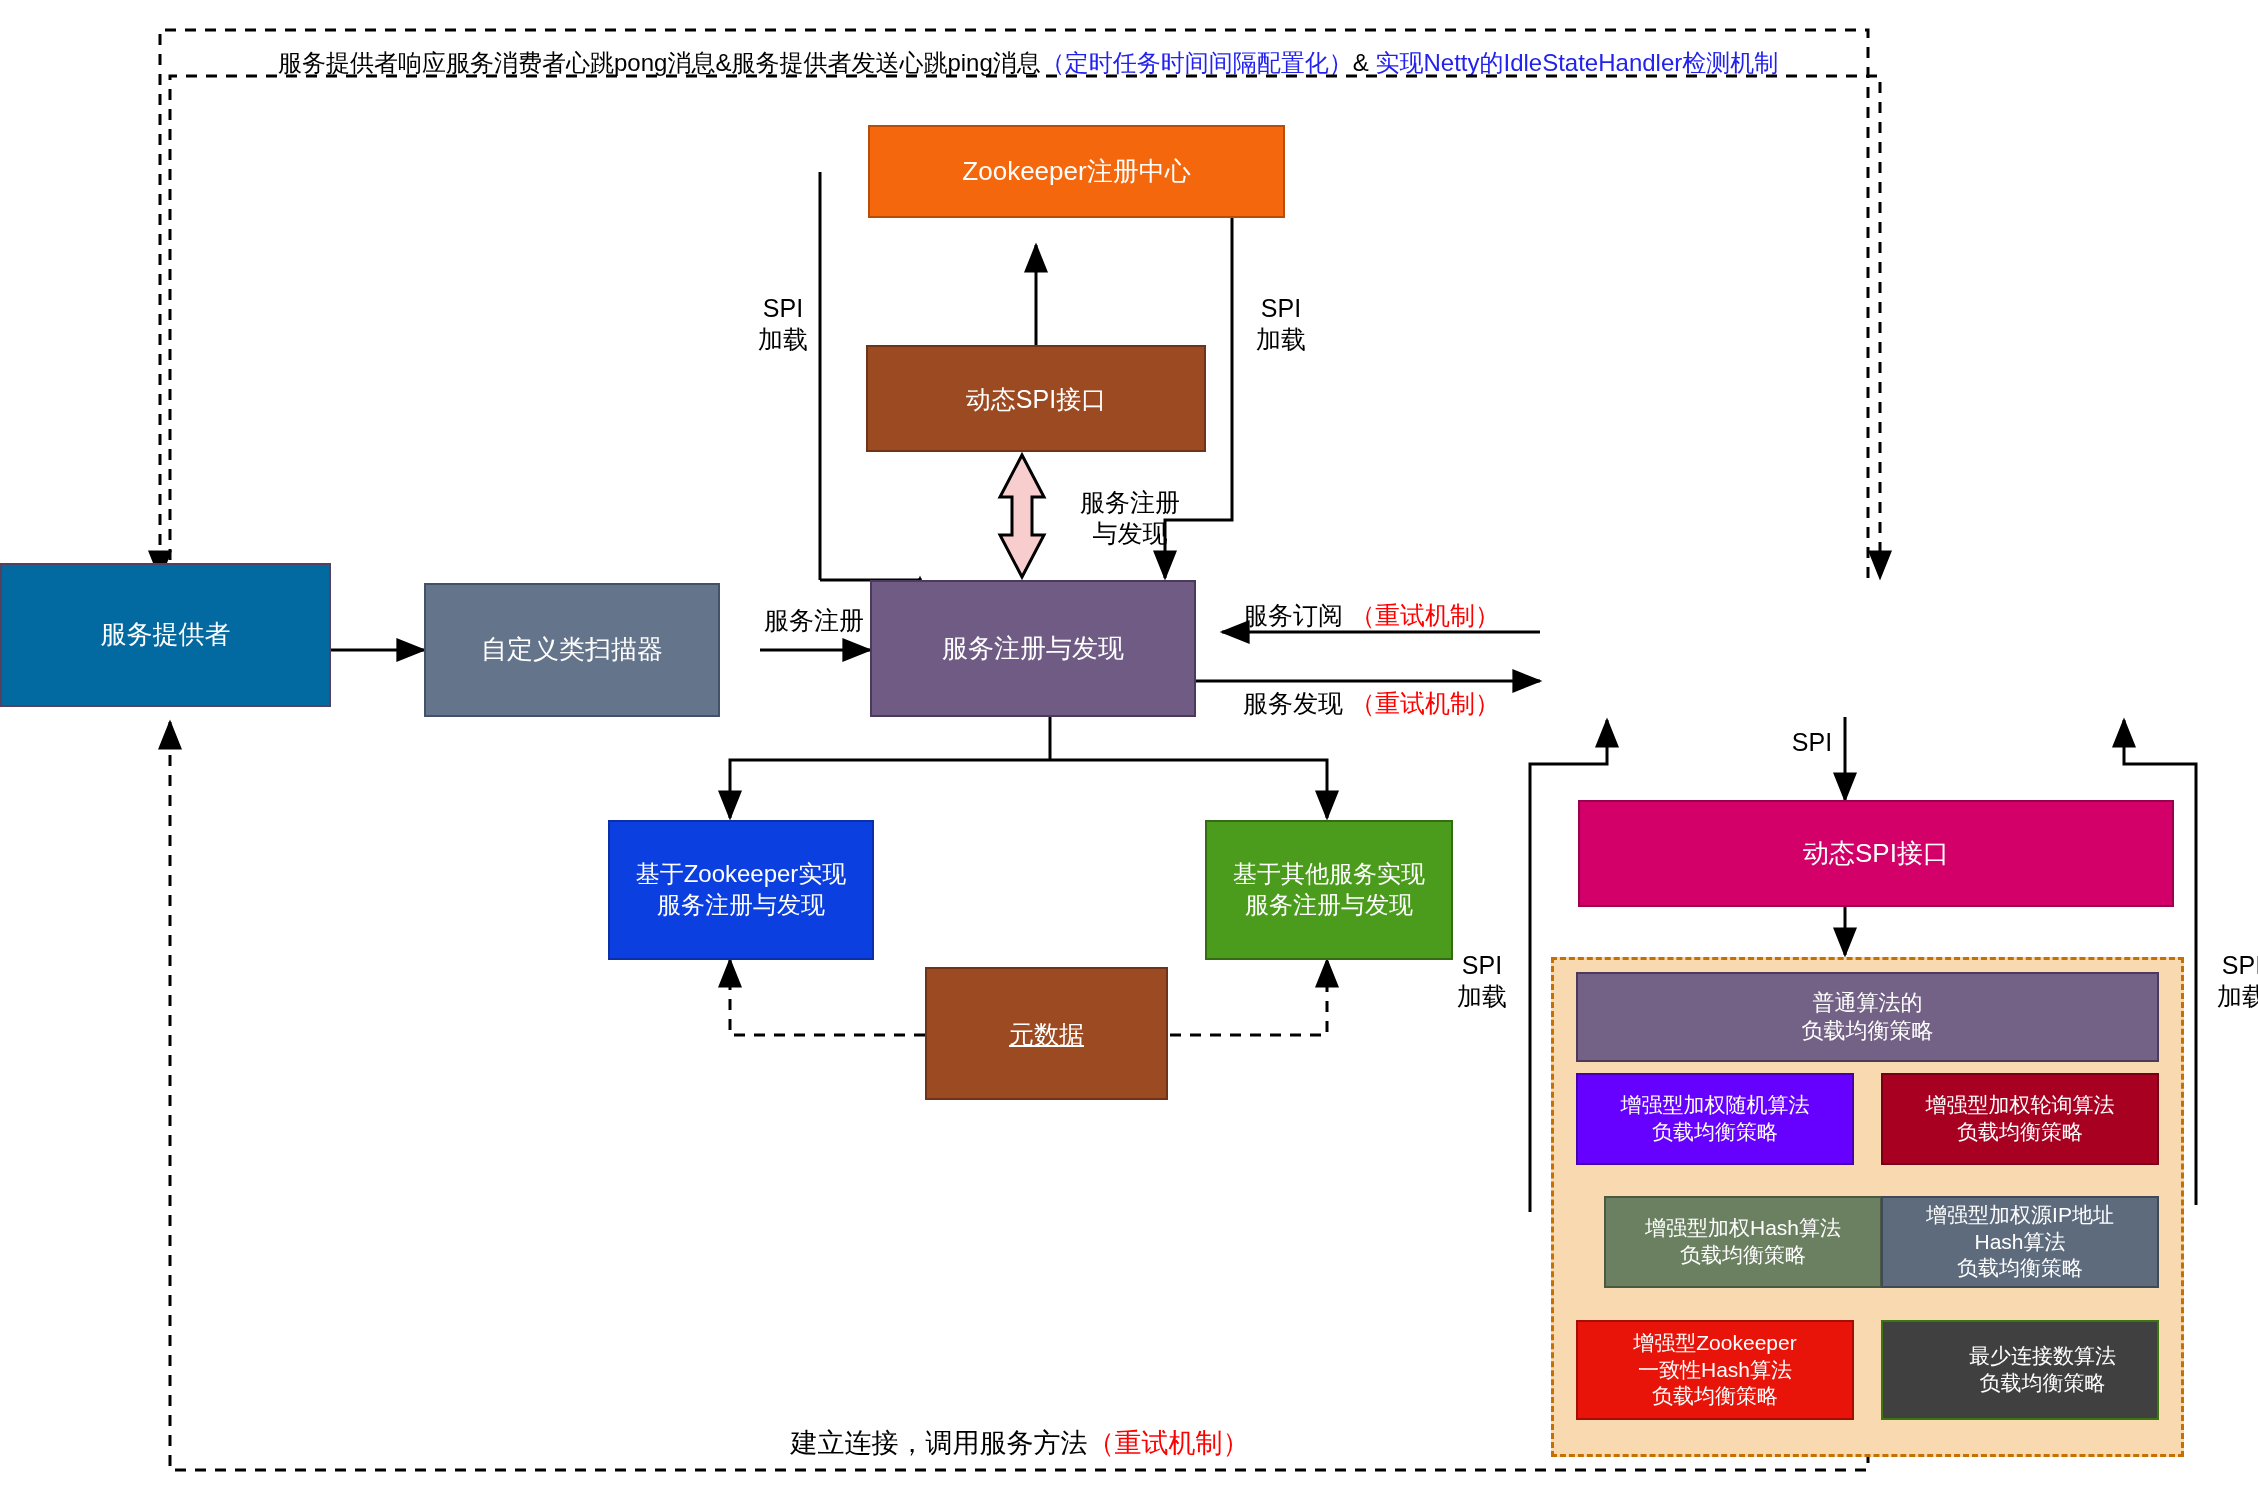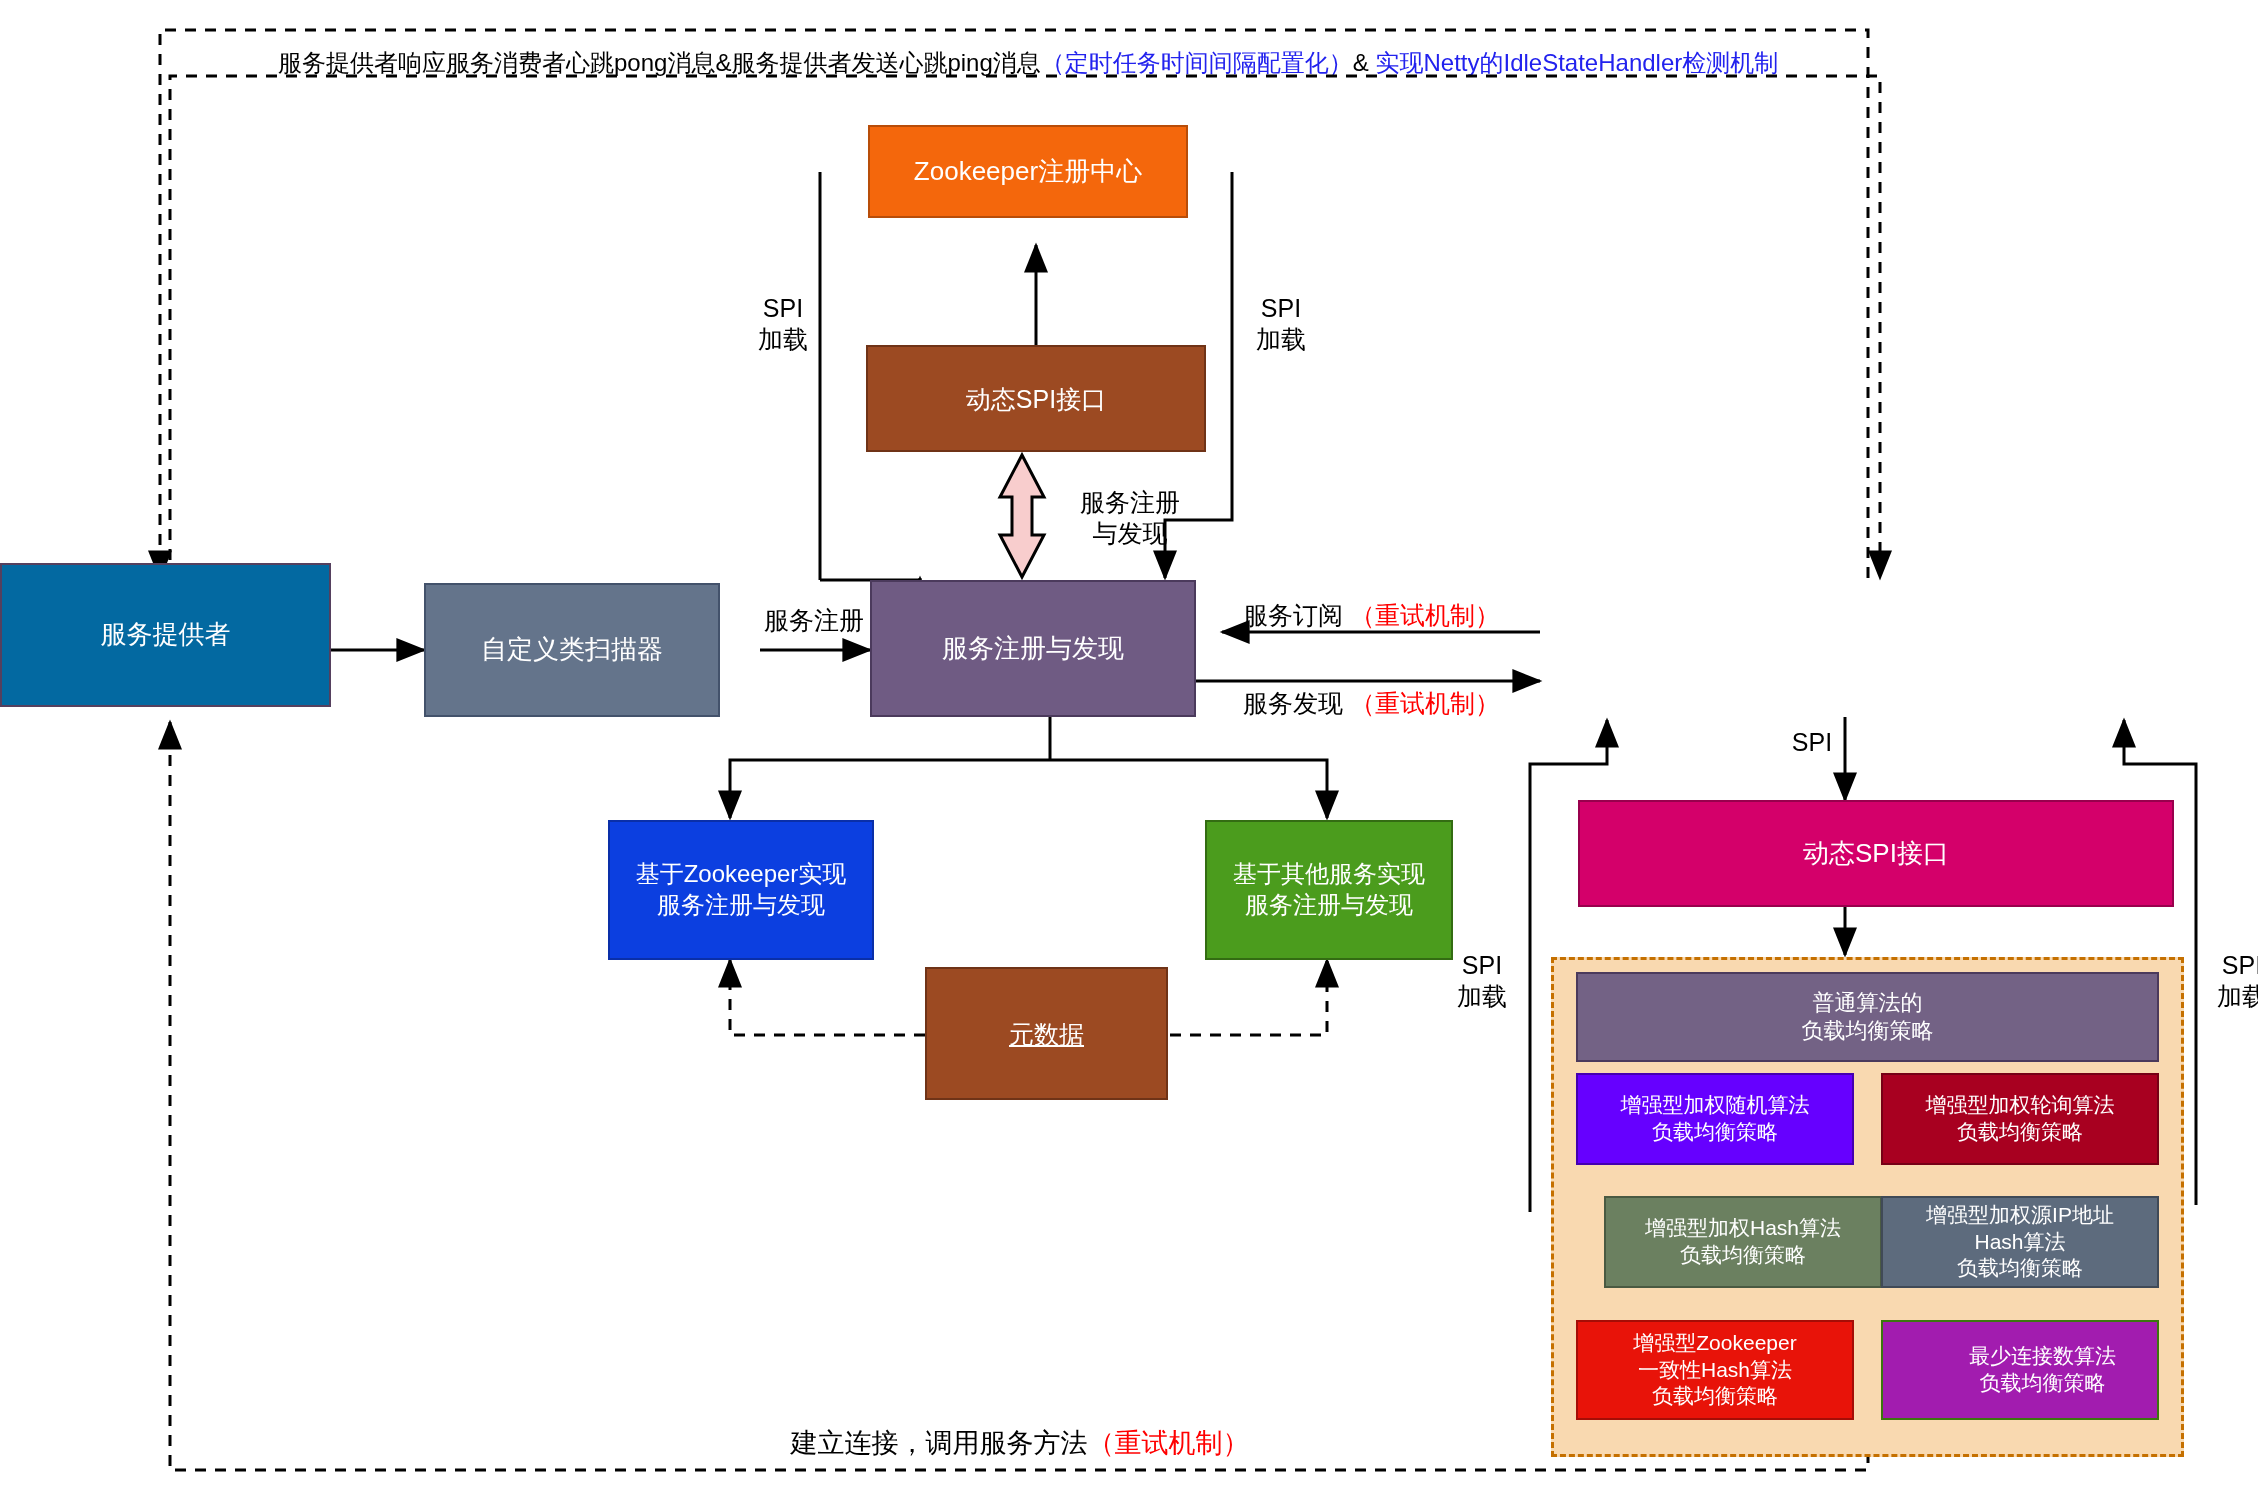--- a/index.html
+++ b/index.html
@@ -68,21 +68,21 @@
 
     <path d="M1845,906 L1845,955" fill="none" stroke="#000" stroke-width="3" marker-end="url(#ah)"></path>
 
     <path d="M1530,1212 L1530,764 L1607,764 L1607,720" fill="none" stroke="#000" stroke-width="3" marker-end="url(#ah)"></path>
 
     <path d="M2196,1205 L2196,764 L2124,764 L2124,720" fill="none" stroke="#000" stroke-width="3" marker-end="url(#ah)"></path>
 
     <path d="M1868,1212 L1868,1470 L170,1470 L170,722" fill="none" stroke="#000" stroke-width="3" stroke-dasharray="11,9" marker-end="url(#ahd)"></path>
   </svg>
 
-  <div class="box" style="left:868px;top:125px;width:320px;height:93px;background:#f4670c;border:2px solid #b84d09;font-size:26px;">
+  <div class="box" style="left:868px;top:125px;width:417px;height:93px;background:#f4670c;border:2px solid #b84d09;font-size:26px;">
     <span>Zookeeper注册中心</span>
   </div>
 
   <div class="box" style="left:866px;top:345px;width:340px;height:107px;background:#9c4a22;border:2px solid #6f3317;font-size:25px;">
     <span>动态SPI接口</span>
   </div>
 
   <div class="box" style="left:0px;top:563px;width:331px;height:144px;background:#0369a1;border:2px solid #55405e;font-size:26px;">
     <span>服务提供者</span>
   </div>
@@ -142,21 +142,21 @@
 Hash算法
 负载均衡策略</span>
   </div>
 
   <div class="box" style="left:1576px;top:1320px;width:278px;height:100px;background:#e81309;border:2px solid #a50d06;font-size:21px;">
     <span>增强型Zookeeper
 一致性Hash算法
 负载均衡策略</span>
   </div>
 
-  <div class="box" style="left:1881px;top:1320px;width:278px;height:100px;background:#a21caf;border:2px solid #3b760e;font-size:21px;padding-left:45px;">
+  <div class="box" style="left:1881px;top:1320px;width:278px;height:100px;background:#404040;border:2px solid #3b760e;font-size:21px;padding-left:45px;">
     <span>最少连接数算法
 负载均衡策略</span>
   </div>
 
   <div class="lbl" style="left:745px;top:293px;width:76px;font-size:25px;">SPI
 加载</div>
 
   <div class="lbl" style="left:1243px;top:293px;width:76px;font-size:25px;">SPI
 加载</div>
 

